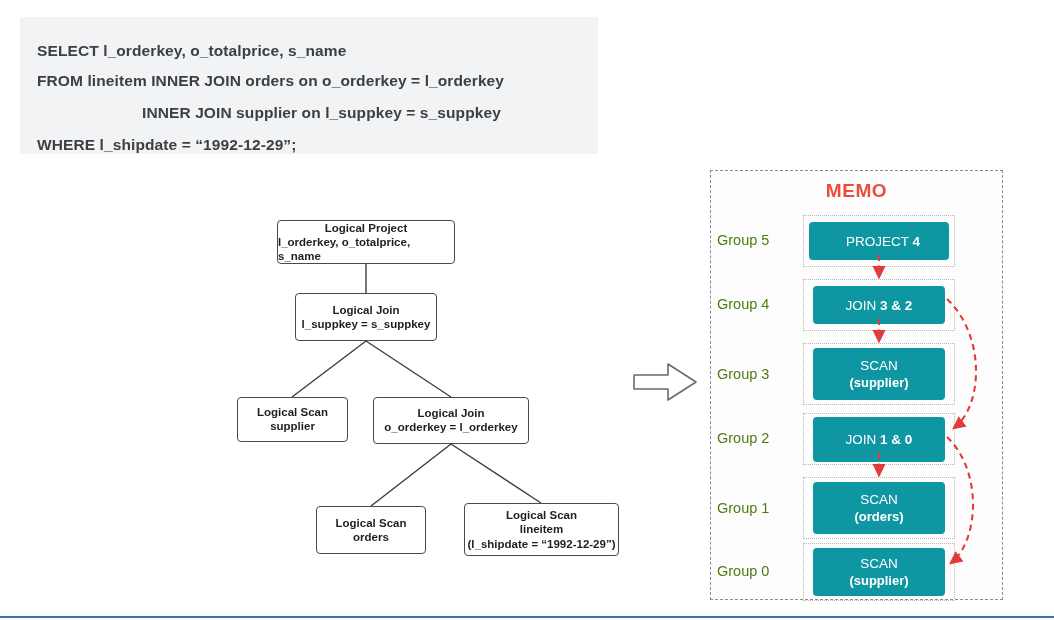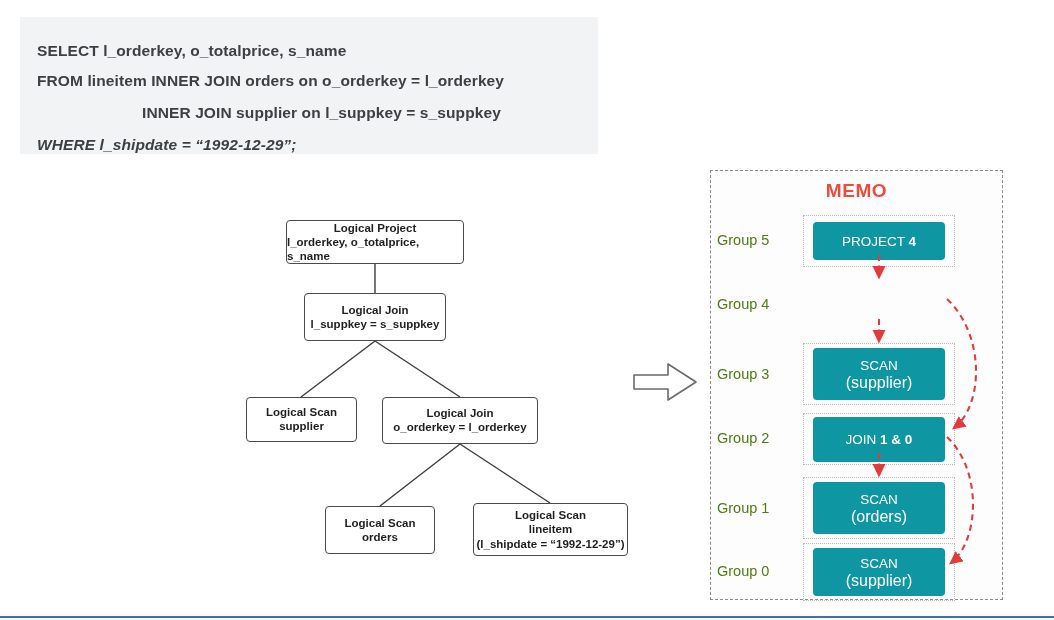--- a/index.html
+++ b/index.html
@@ -17,24 +17,24 @@
     background:#f2f3f5;
   }
   .sql-line{
     position:absolute;
     font-size:15.5px;font-weight:bold;color:#3c4043;
     letter-spacing:.1px;white-space:pre;
   }
   #sql-l0{left:17px;top:25px;}
   #sql-l1{left:17px;top:55px;}
   #sql-l2{left:122px;top:87px;}
-  #sql-l3{left:17px;top:119px;font-style:italic;}
-
-  
-  #tree{position:absolute;left:9px;top:0;width:660px;height:620px;}
+  #sql-l3{left:17px;top:119px;}
+
+  
+  #tree{position:absolute;left:0;top:0;width:660px;height:620px;}
   .node{
     position:absolute;
     border:1.4px solid #4a4a4a;border-radius:4px;
     background:#ffffff;
     box-sizing:border-box;
     display:flex;flex-direction:column;
     align-items:center;justify-content:center;
     color:#1f1f1f;
     z-index:2;
   }
@@ -80,24 +80,24 @@
     width:132px;
     background:#0f96a3;
     border-radius:4px;
     color:#ffffff;
     display:flex;flex-direction:column;
     align-items:center;justify-content:center;
     text-align:center;
     font-size:13.5px;line-height:17px;
   }
   .op b{font-weight:bold;}
-  .op .sub{font-size:16px;font-weight:normal;}
-
-  
-  #g5{top:44px;height:52px;}   #g5 .op{height:38px;}
+  .op .sub{font-size:13px;font-weight:bold;}
+
+  
+  #g5{top:44px;height:52px;}   #g5 .op{height:38px;padding-left:8px;}
   #g4{top:108px;height:52px;}  #g4 .op{height:38px;}
   #g3{top:172px;height:62px;}  #g3 .op{height:52px;}
   #g2{top:242px;height:52px;}  #g2 .op{height:45px;}
   #g1{top:306px;height:62px;}  #g1 .op{height:52px;}
   #g0{top:372px;height:58px;}  #g0 .op{height:48px;}
 
   #l5{top:61px;} #l4{top:125px;} #l3{top:195px;}
   #l2{top:259px;} #l1{top:329px;} #l0{top:392px;}
 
   #memo-arrows{position:absolute;left:0;top:0;width:293px;height:430px;
@@ -188,20 +188,25 @@
     <div class="group-label" id="l2">Group 2</div>
     <div class="group-label" id="l1">Group 1</div>
     <div class="group-label" id="l0">Group 0</div>
 
     <div class="group-box" id="g5">
       <div class="op">
         <div><span>PROJECT </span><b>4</b></div>
       </div>
     </div>
 
+    <div class="group-box" id="g4">
+      <div class="op">
+        <div><span>JOIN </span><b>3 &amp; 2</b></div>
+      </div>
+    </div>
 
     <div class="group-box" id="g3">
       <div class="op">
         <div>SCAN</div>
         <div class="sub">(supplier)</div>
       </div>
     </div>
 
     <div class="group-box" id="g2">
       <div class="op">

